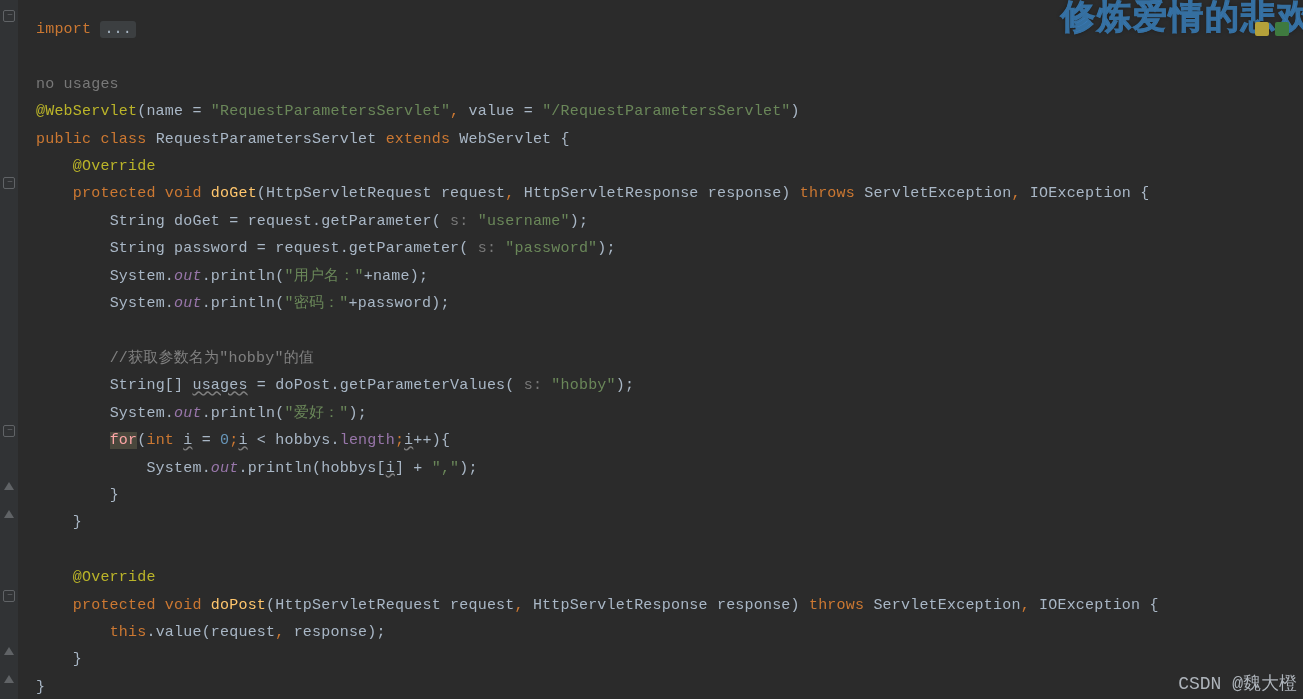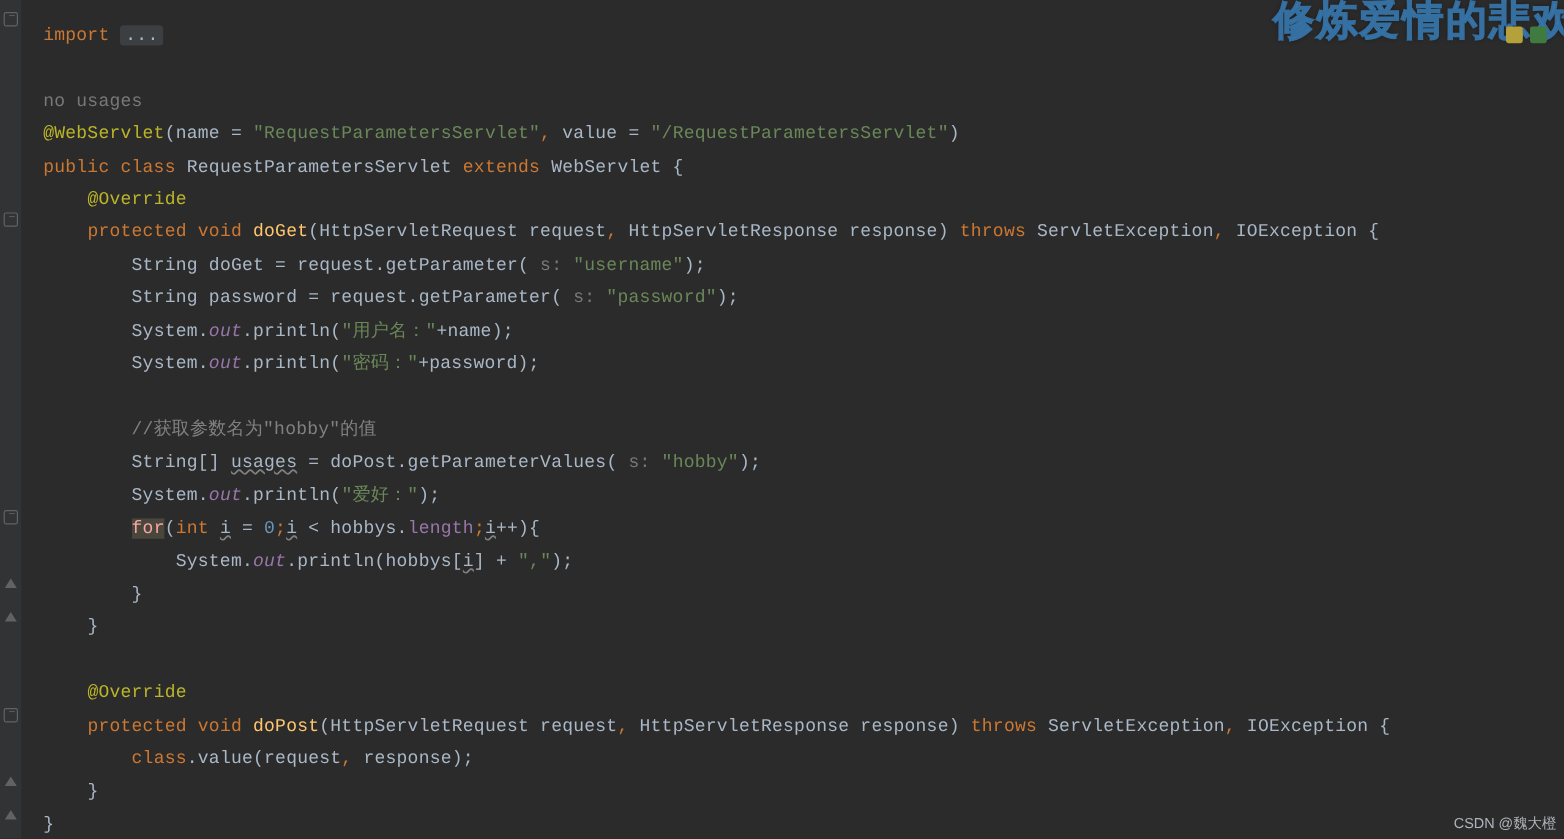--- a/index.html
+++ b/index.html
@@ -18,21 +18,21 @@
   .meta{color:#9876aa}
   .field{color:#9876aa;font-style:italic}
   .cmt{color:#808080}
   .hint{color:#787878}
   .fn{color:#ffc66d}
   .ul{text-decoration-line:underline;text-decoration-style:wavy;text-decoration-color:#808080}
   .hl-kw{background:#49473c;color:#fca5a5}
   .box{background:#3c3f41;border-radius:3px;padding:0 4px}
   #watermark{position:absolute;top:-6px;right:-10px;font-family:"Microsoft YaHei",sans-serif;font-size:34px;font-weight:700;color:#2f6ca5;white-space:nowrap;text-shadow:0 0 4px rgba(0,0,0,.4);letter-spacing:2px}
   #watermark span{-webkit-text-stroke:1px #356fa0;color:#3a7dbc}
-  #csdn{position:absolute;right:6px;bottom:4px;font-family:Liberation Sans, sans-serif;font-size:12px;color:#aeb4bb}
+  #csdn{position:absolute;right:6px;bottom:4px;font-family:Liberation Mono, monospace;font-size:18px;color:#aeb4bb}
   #corner{position:absolute;top:22px;right:14px;display:flex;gap:6px}
   .ci{width:14px;height:14px;border-radius:2px}
   .ci.y{background:#b5a13a}
   .ci.g{background:#3f7a3f}
 </style>
 </head>
 <body>
 
 <div id="wrap">
   <div id="gutter">
@@ -67,19 +67,19 @@
         <span class="cmt">//获取参数名为"hobby"的值</span>
         <span>String[] </span><span class="ul">usages</span><span> = doPost.getParameterValues(</span><span class="hint"> <span>s:</span></span><span class="str"> "hobby"</span><span>);</span>
         <span>System.</span><span class="field">out</span><span>.println(</span><span class="str">"爱好："</span><span>);</span>
         <span class="hl-kw">for</span><span>(</span><span class="kw">int</span> <span class="ul">i</span><span> = </span><span class="num">0</span><span class="kw">;</span><span class="ul">i</span><span> &lt; hobbys.</span><span class="meta">length</span><span class="kw">;</span><span class="ul">i</span><span>++){</span>
             <span>System.</span><span class="field">out</span><span>.println(hobbys[</span><span class="ul">i</span><span>] + </span><span class="str">","</span><span>);</span>
         <span>}</span>
     <span>}</span>
 
     <span class="ann">@Override</span>
     <span class="kw">protected void</span> <span class="fn">doPost</span><span>(HttpServletRequest request</span><span class="kw">,</span><span> HttpServletResponse response)</span> <span class="kw">throws</span> <span>ServletException</span><span class="kw">,</span><span> IOException {</span>
-        <span class="kw">class</span><span>.value(request</span><span class="kw">,</span><span> response);</span>
+        <span class="kw">this</span><span>.value(request</span><span class="kw">,</span><span> response);</span>
     <span>}</span>
 <span>}</span></pre>
 
     <div id="csdn">CSDN @魏大橙</div>
   </div>
 </div>
 
 </body></html>

